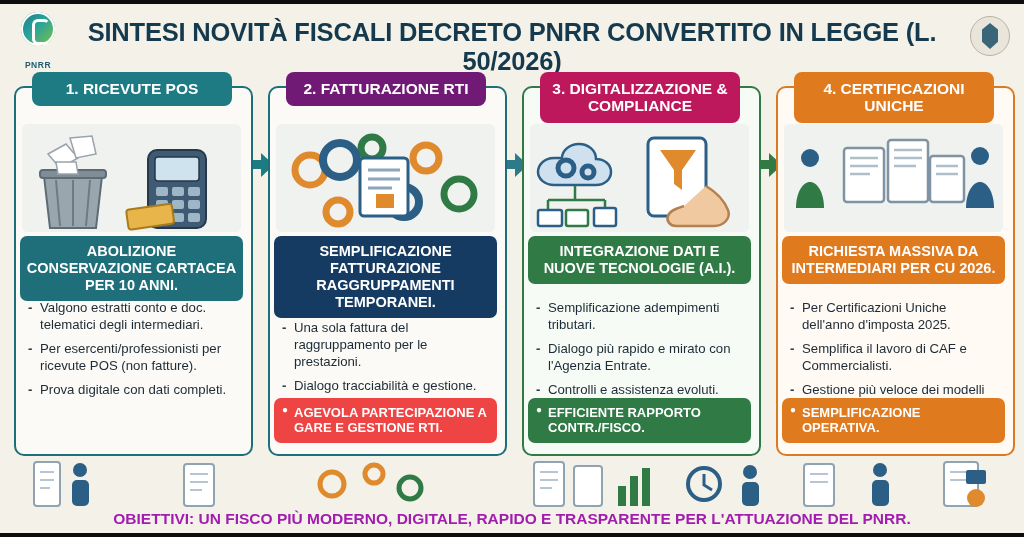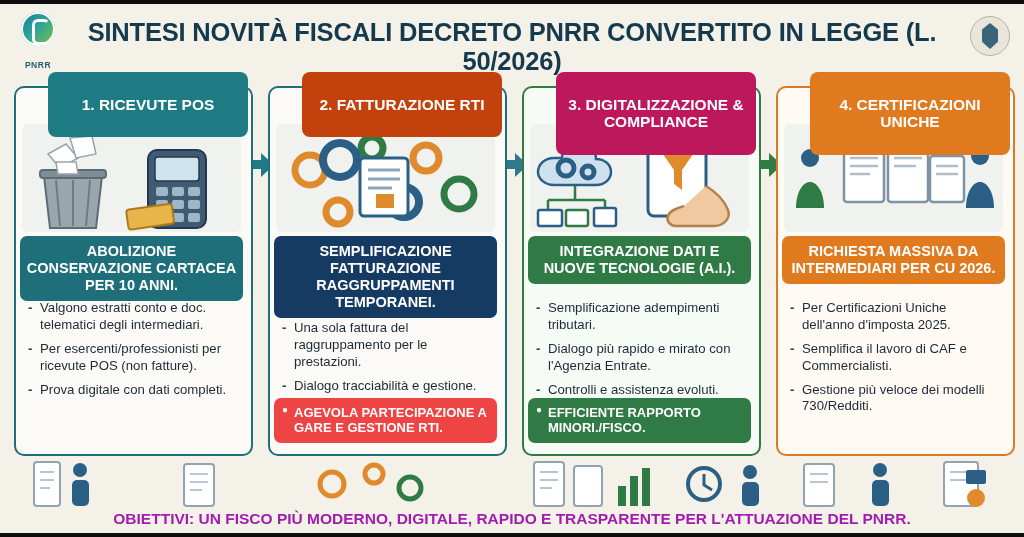--- a/index.html
+++ b/index.html
@@ -35,23 +35,23 @@
 
   .panel{position:absolute;left:0;top:14px;width:235px;height:366px;border-radius:10px;
      border:2px solid;background:#ffffff;}
   .p1{border-color:#1d6f79;background:#fbfaf6;}
   .p2{border-color:#1d6f79;background:#fbfaf6;}
   .p3{border-color:#2f7a45;background:#f7fbf6;}
   .p4{border-color:#d97a24;background:#fffaf4;}
 
   .badge{position:absolute;left:18px;top:0;width:200px;min-height:34px;border-radius:8px;
      color:#fff;font-size:15.5px;font-weight:bold;line-height:1.12;text-align:center;
-     padding:24px 6px;box-sizing:border-box;z-index:5;margin-left:16px;}
+     padding:8px 6px;box-sizing:border-box;z-index:5;}
   .b1{background:#1e7b83;}
-  .b2{background:#c2410c;}
+  .b2{background:#701a75;}
   .b3{background:#be185d;}
   .b4{background:#e07a1f;}
 
   .art{position:absolute;left:8px;top:52px;width:219px;height:108px;border-radius:6px;overflow:hidden;}
 
   .subtitle{position:absolute;left:6px;width:223px;border-radius:7px;color:#fff;
      text-align:center;font-weight:bold;font-size:14.5px;line-height:1.18;padding:7px 5px;
      box-sizing:border-box;}
   .s1{top:164px;background:#1e6f79;}
   .s2{top:164px;background:#163b63;}
@@ -212,21 +212,21 @@
           <polygon points="130,26 166,26 152,46 152,66 144,60 144,46" fill="#e08a2e"></polygon>
           <path d="M176 62c10 6 18 14 22 24 3 8-4 16-14 16h-38c-6 0-10-5-8-10 2-6 10-8 16-10" fill="#f0c9a0" stroke="#b4804f" stroke-width="2.5"></path>
         </svg>
       </div>
       <div class="subtitle s3">INTEGRAZIONE DATI E NUOVE TECNOLOGIE (A.I.).</div>
       <ul class="bullets" style="top:228px">
         <li>Semplificazione adempimenti tributari.</li>
         <li>Dialogo più rapido e mirato con l'Agenzia Entrate.</li>
         <li>Controlli e assistenza evoluti.</li>
       </ul>
-      <div class="footerbox f3" style="top:326px">EFFICIENTE RAPPORTO MINORI./FISCO.</div>
+      <div class="footerbox f3" style="top:326px">EFFICIENTE RAPPORTO CONTR./FISCO.</div>
     </div>
 
     <div class="col col4">
       <div class="panel p4"></div>
       <div class="badge b4">4. CERTIFICAZIONI UNICHE</div>
       <div class="art" style="background:#eef1ee;">
         <svg width="219" height="108" viewBox="0 0 219 108">
           <rect width="219" height="108" fill="#f0f2ef"></rect>
           <g fill="#fff" stroke="#7f93a5" stroke-width="2.5">
             <rect x="60" y="24" width="40" height="54" rx="3"></rect>
@@ -243,20 +243,21 @@
             <path d="M182 84c0-16 7-26 14-26s14 10 14 26z" fill="#2b5f86"></path>
           </g>
         </svg>
       </div>
       <div class="subtitle s4">RICHIESTA MASSIVA DA INTERMEDIARI PER CU 2026.</div>
       <ul class="bullets" style="top:228px">
         <li>Per Certificazioni Uniche dell'anno d'imposta 2025.</li>
         <li>Semplifica il lavoro di CAF e Commercialisti.</li>
         <li>Gestione più veloce dei modelli 730/Redditi.</li>
       </ul>
+      <div class="footerbox f4" style="top:326px">SEMPLIFICAZIONE OPERATIVA.</div>
     </div>
 
     <div class="bottomstrip">
       <svg width="996" height="58" viewBox="0 0 996 58">
         <g fill="#fff" stroke="#8fa3b2" stroke-width="2">
           <rect x="20" y="6" width="26" height="44" rx="3"></rect>
           <rect x="170" y="8" width="30" height="42" rx="3"></rect>
           <rect x="520" y="6" width="30" height="44" rx="3"></rect>
           <rect x="560" y="10" width="28" height="40" rx="3"></rect>
           <rect x="790" y="8" width="30" height="42" rx="3"></rect>

